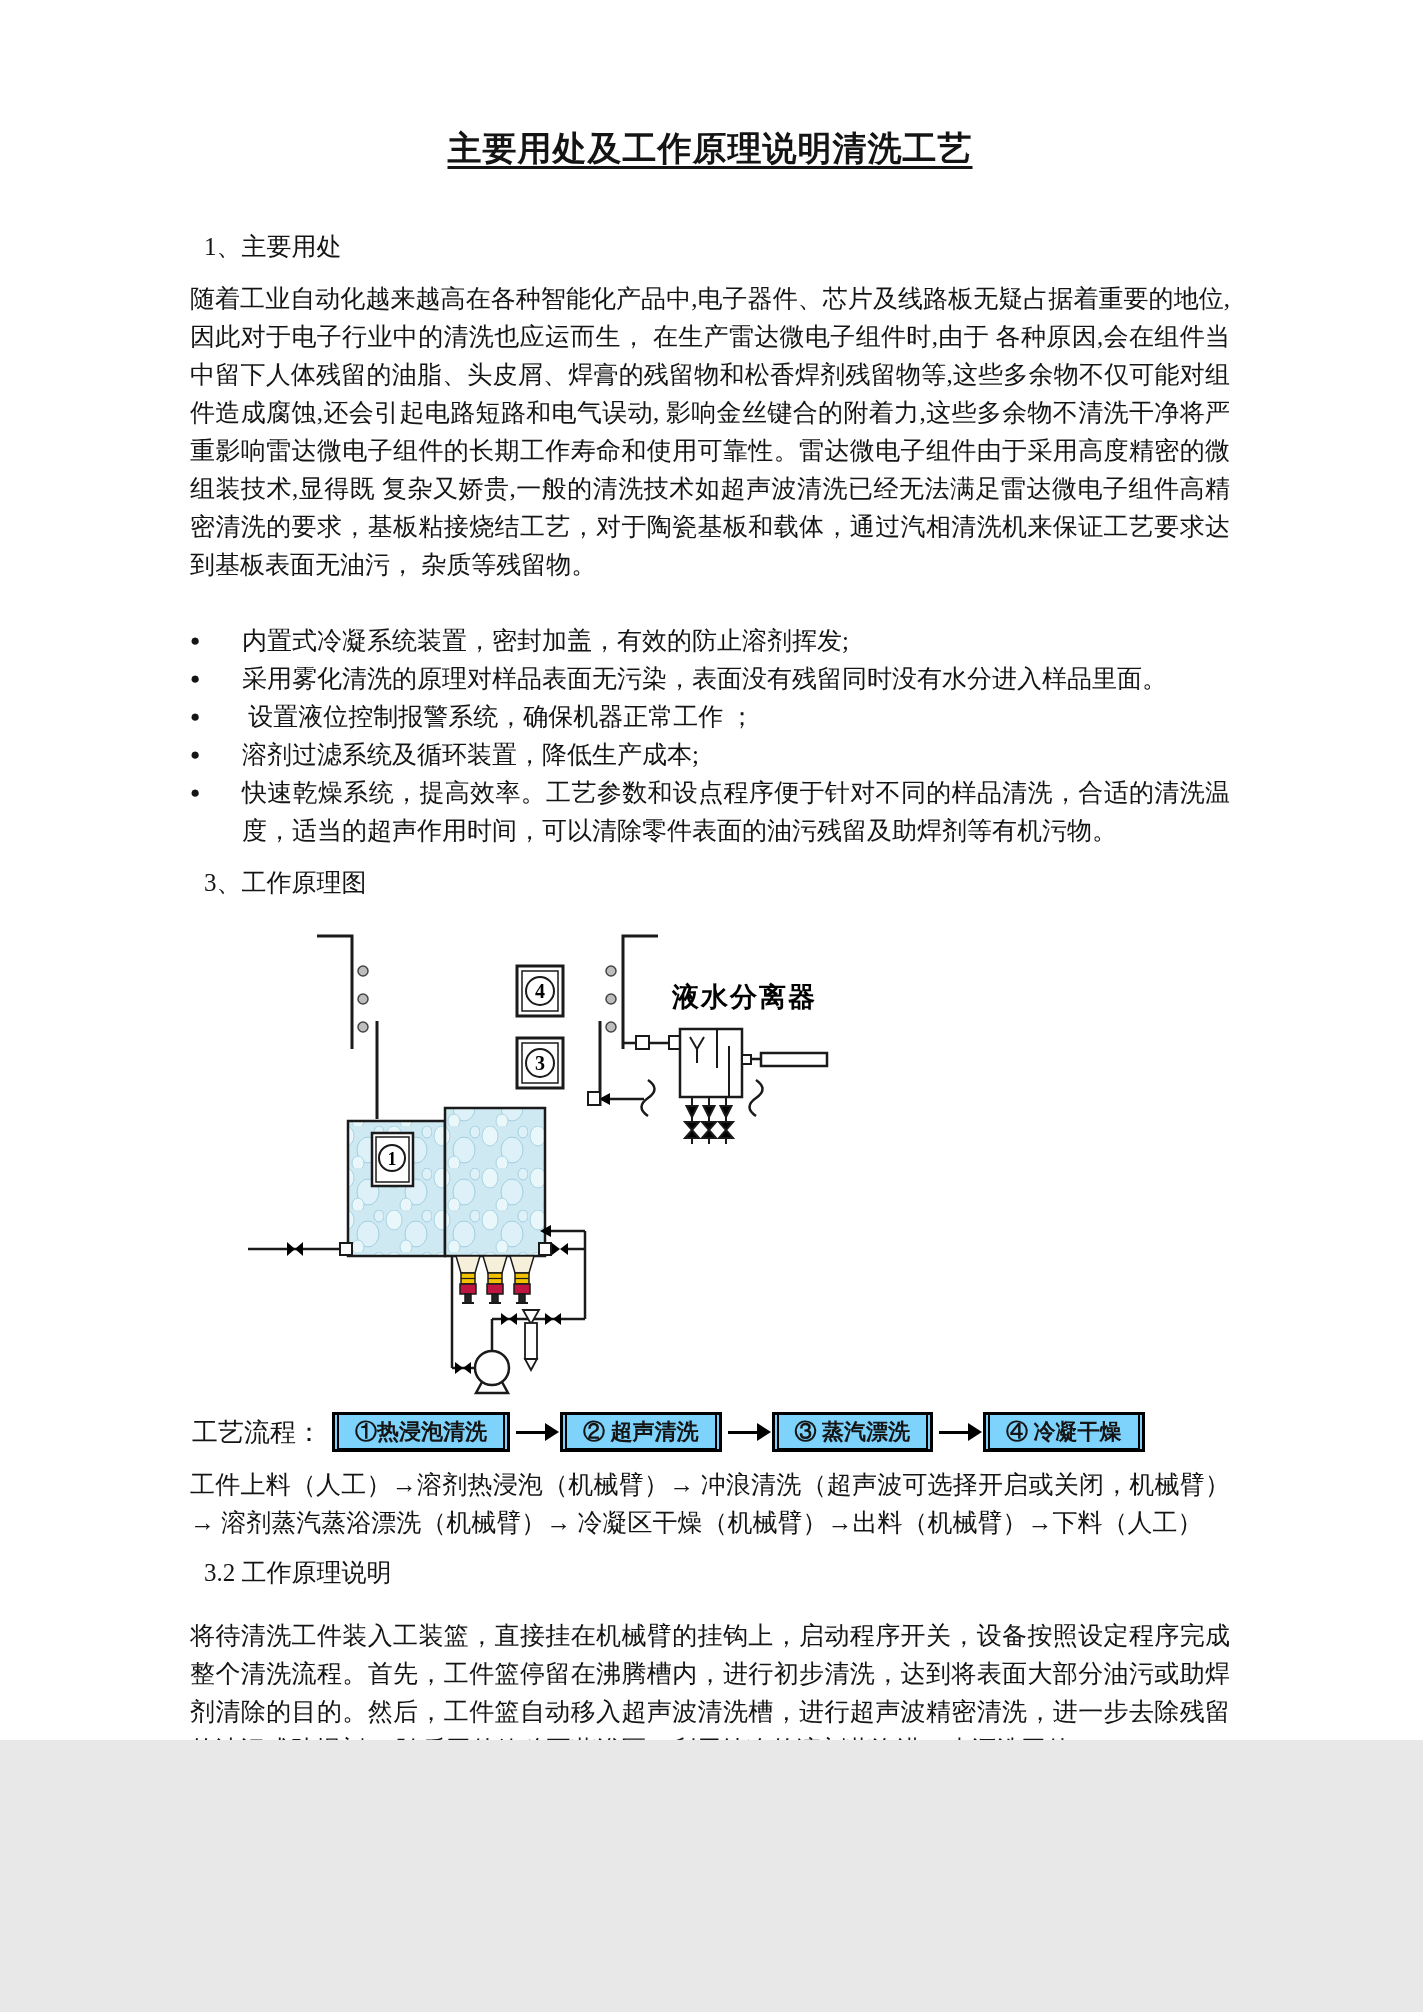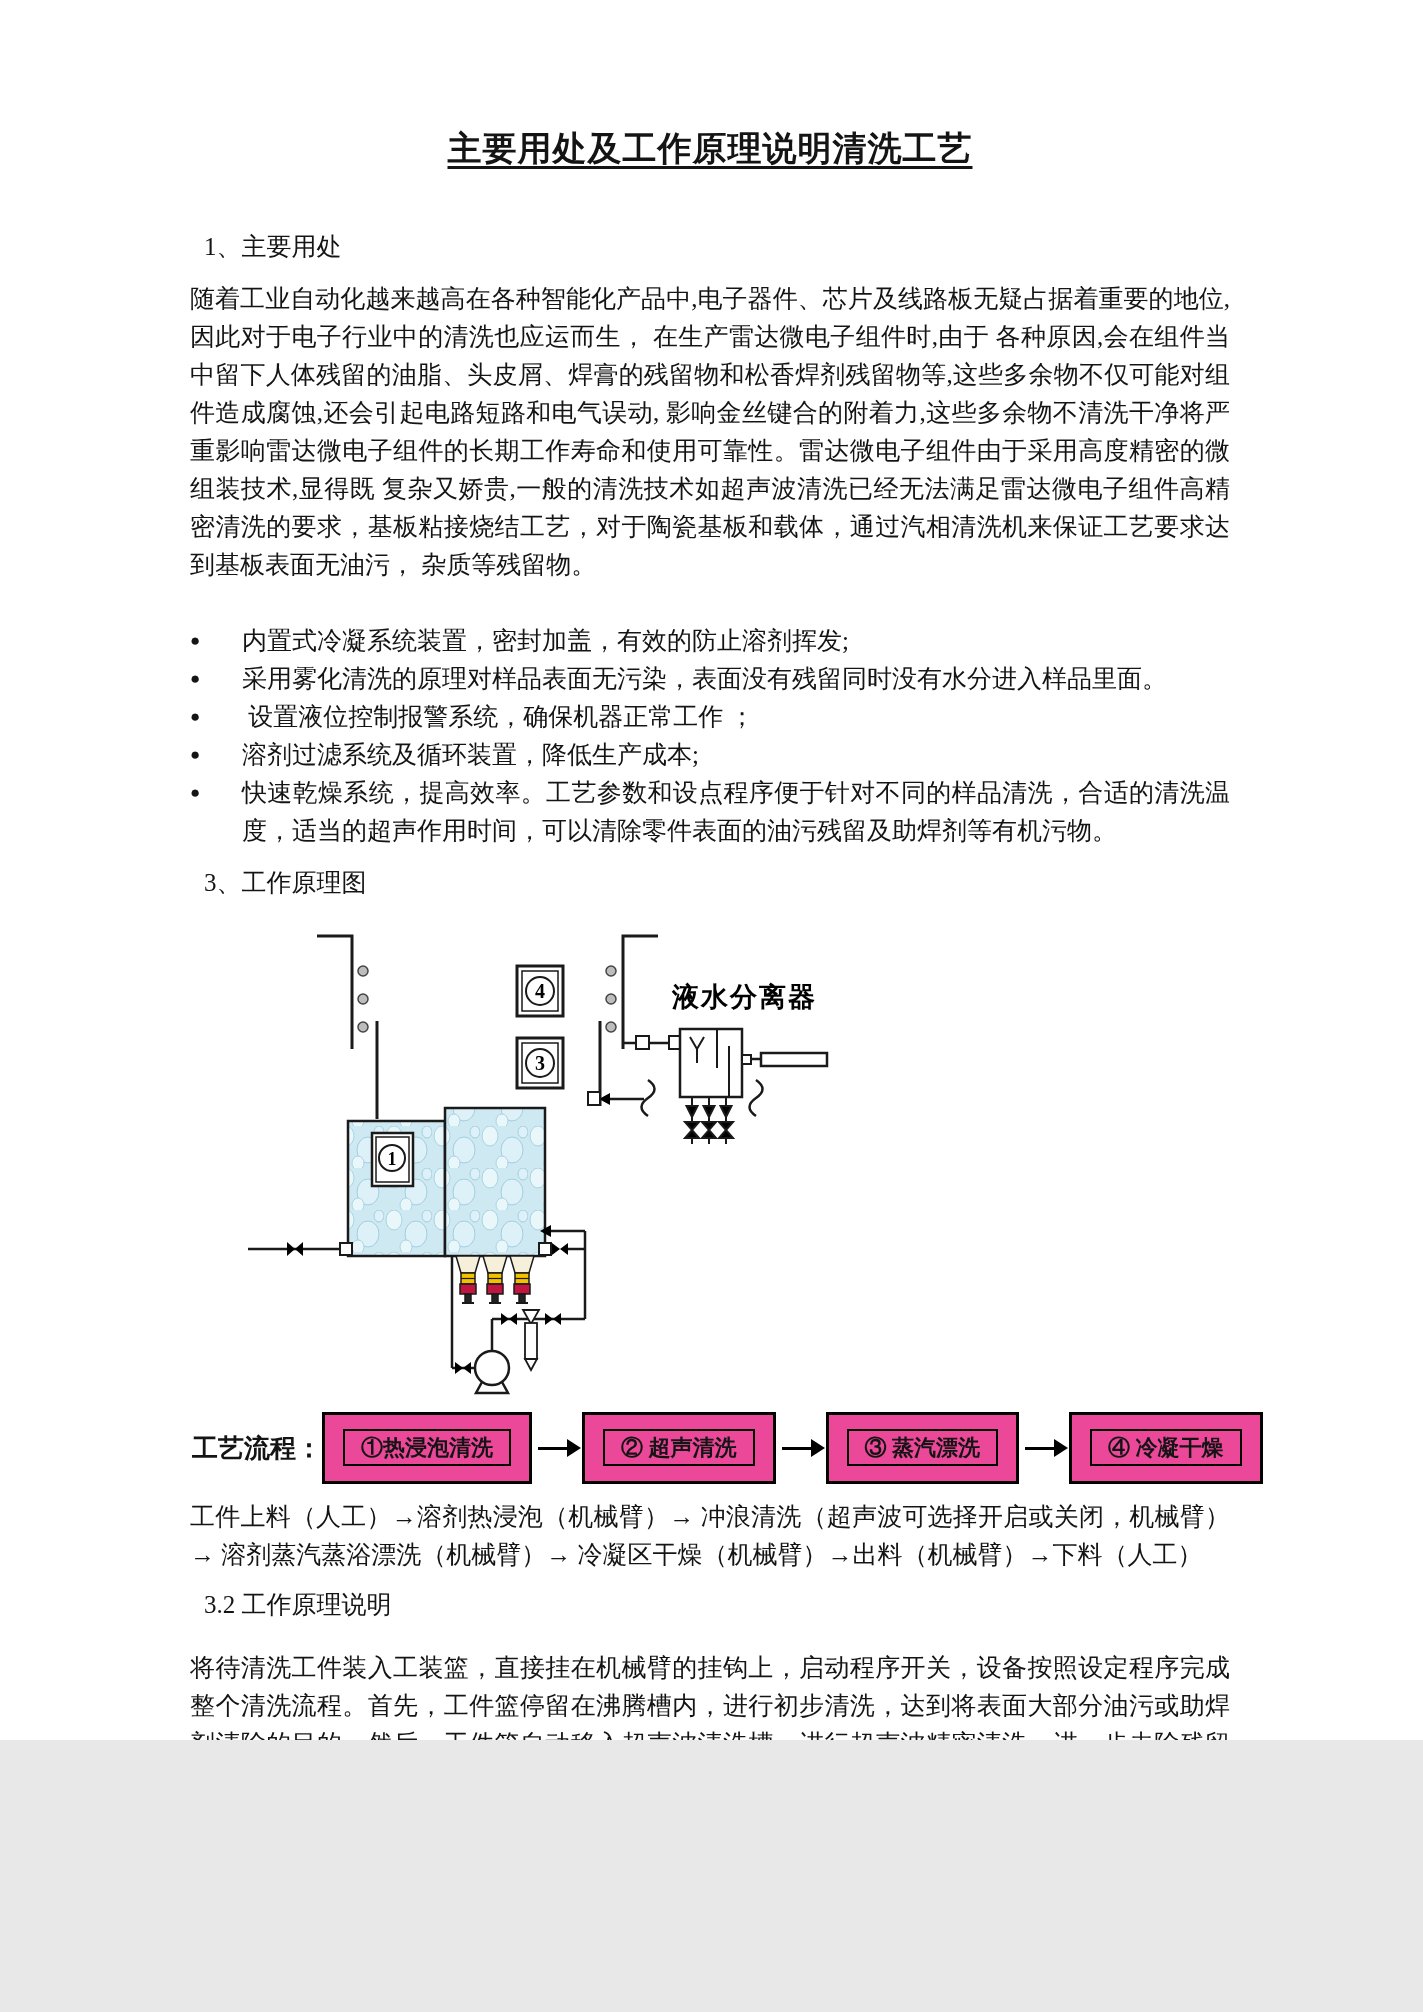--- a/index.html
+++ b/index.html
@@ -17,22 +17,22 @@
   .h-sec { font-size:25px; line-height:38px; font-weight:normal; margin:14px; }
   .para  { font-size:25px; line-height:38px; margin:0; text-align:justify; }
   .spacer { height:38px; }
   .bullets { margin:0; }
   .bullet { display:flex; font-size:25px; line-height:38px; }
   .bullet .mark { flex:0 0 52px; width:52px; font-size:17px; }
   .bullet .txt { flex:1; white-space:pre-wrap; text-align:justify; }
   .sub { font-size:25px; line-height:38px; padding-left:14px; }
   .diagram-wrap { margin:10px 0 0 50px; }
   .flow-row { display:flex; align-items:center; margin:2px 0 12px 2px; }
-  .flow-label { font-size:26px; font-weight:bold; white-space:nowrap;text-align:center; }
-  .fbox { border:3px solid #000; padding:18px; background:#ec4899; }
+  .flow-label { font-size:26px; font-weight:normal; margin-right:10px; white-space:nowrap;text-align:center; }
+  .fbox { border:3px solid #000; padding:2px; background:#7dd3fc; }
   .fbox-in { border:2px solid #000; font-size:22px; font-weight:bold; padding:4px 16px; white-space:nowrap; }
   .farrow { position:relative; flex:0 0 30px; width:30px; height:3px; background:#000; margin:0 14px 0 6px; }
   .farrow::after {
     content:""; position:absolute; right:-13px; top:-8px;
     border-left:14px solid #000; border-top:9px solid transparent; border-bottom:9px solid transparent;
   }
   .flow-para { margin-top:14px; }
   .sub32 { margin-top:12px; }
   svg text { font-family:"Liberation Serif","DejaVu Serif",serif; }
 </style>

